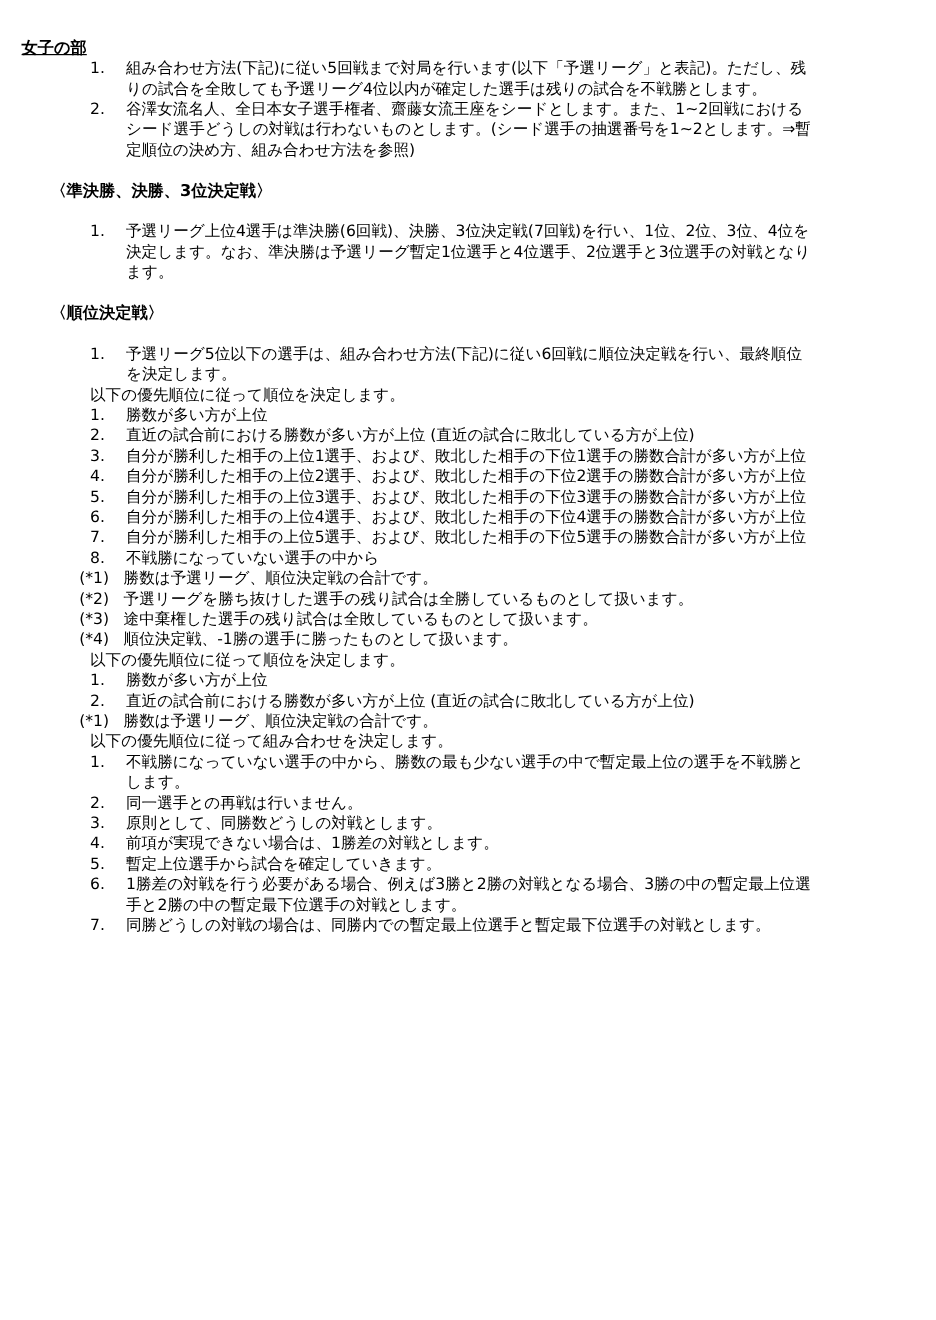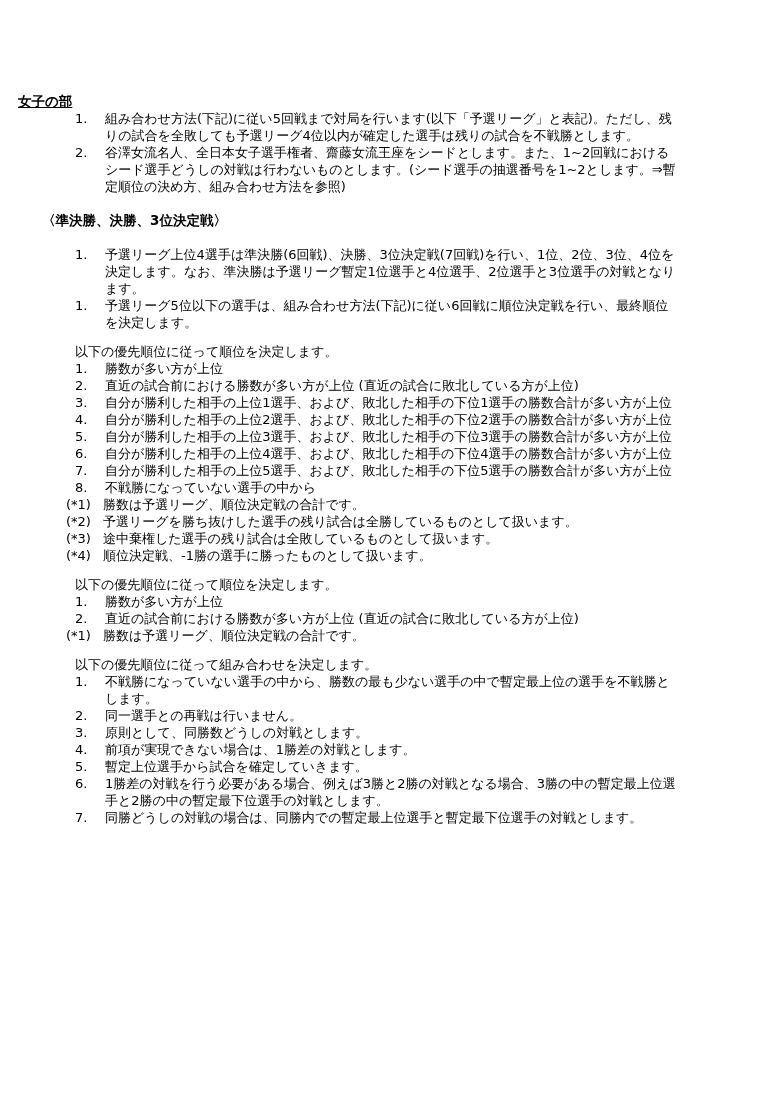--- a/index.html
+++ b/index.html
@@ -10,41 +10,40 @@
   body {
     width: 780px;
     height: 1100px;
     color: #000000;
     font-family: "DejaVu Sans", "Liberation Sans", sans-serif;
     font-size: 13px;
     line-height: 17px;
     overflow: hidden;
   }
   .doc {
-    padding: 93px 20px 0 18px;
+    padding: 32px 20px 0 18px;
     box-sizing: border-box;
     width: 697px;
   }
   .title {
     font-size: 13.5px;
     font-weight: bold;
     text-decoration: underline;
     margin: 0;
     display: inline-block;
     line-height: 17px;
   }
   .heading {
     font-weight: bold;
     font-size: 13.5px;
     margin: 17px 0 17px 24px;
     line-height: 17px;
   }
   .intro {
     margin-left: 57px;
-    margin-top: 12px;
   }
   .list {
     margin: 0;
   }
   .item {
     display: flex;
     margin-left: 57px;
   }
   .item .marker {
     flex: none;
@@ -81,20 +80,21 @@
       <div class="section">
         <div class="heading">〈準決勝、決勝、3位決定戦〉</div>
         <div class="list">
           <div class="item">
             <span class="marker">1.</span>
             <span class="text">予選リーグ上位4選手は準決勝(6回戦)、決勝、3位決定戦(7回戦)を行い、1位、2位、3位、4位を決定します。なお、準決勝は予選リーグ暫定1位選手と4位選手、2位選手と3位選手の対戦となります。</span>
           </div>
         </div>
       </div>
       <div class="section">
+        <div class="heading">〈順位決定戦〉</div>
         <div class="list">
           <div class="item">
             <span class="marker">1.</span>
             <span class="text">予選リーグ5位以下の選手は、組み合わせ方法(下記)に従い6回戦に順位決定戦を行い、最終順位を決定します。</span>
           </div>
         </div>
       </div>
       <div class="section">
         <div class="intro">以下の優先順位に従って順位を決定します。</div>
         <div class="list">

